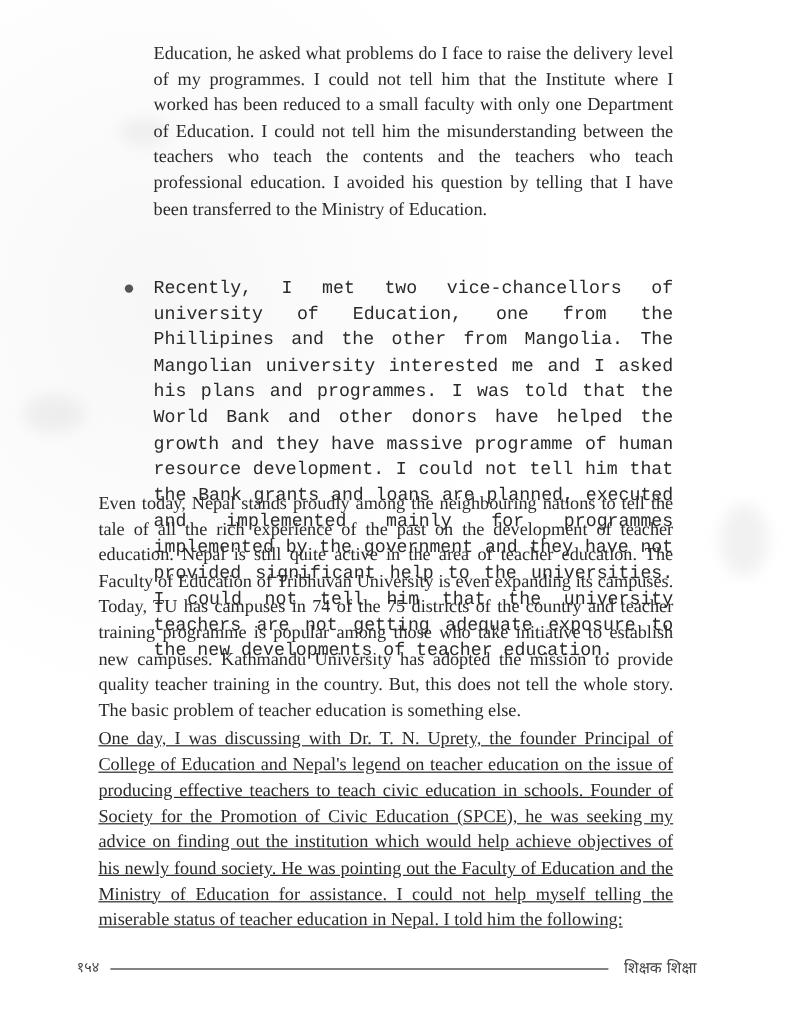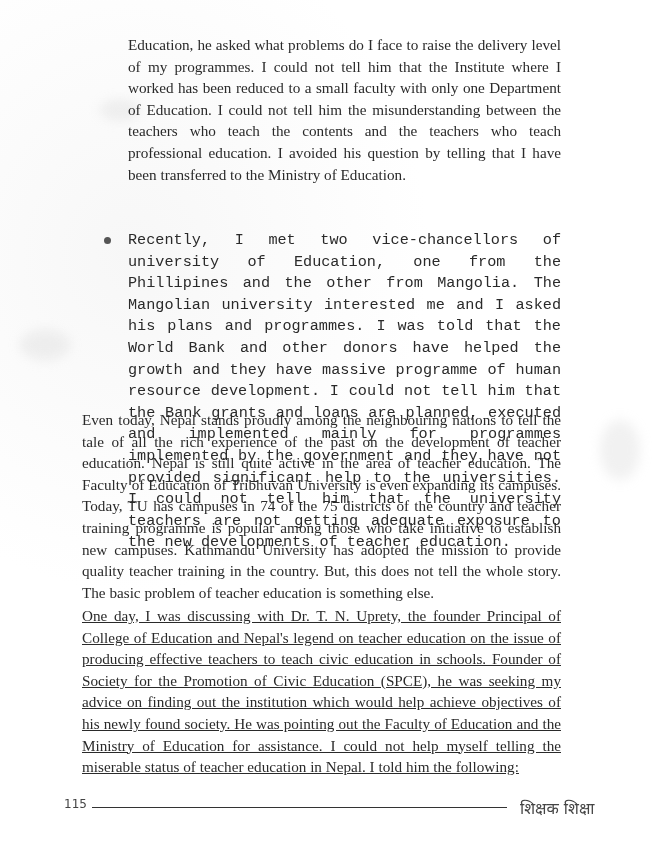--- a/index.html
+++ b/index.html
@@ -61,21 +61,21 @@
     .footer-rule {
       position: absolute;
       left: 92px; top: 10px;
       width: 415px; height: 0;
       border-top: 1px solid #333;
     }
     .running-title {
       position: absolute;
       left: 520px; top: 0;
       font-family: "DejaVu Sans", sans-serif;
-      font-size: 16px;
+      font-size: 13px;
       color: #444;
     }
     .smudge {
       position: absolute;
       background: rgba(200,200,200,0.25);
       border-radius: 50%;
       filter: blur(6px);
     }
   </style>
 </head>
@@ -90,18 +90,18 @@
   <p id="p-continued" class="block indented">Education, he asked what problems do I face to raise the delivery level of my programmes. I could not tell him that the Institute where I worked has been reduced to a small faculty with only one Department of Education. I could not tell him the misunderstanding between the teachers who teach the contents and the teachers who teach professional education. I avoided his question by telling that I have been transferred to the Ministry of Education.</p>
 
   <span class="bullet-dot"></span>
   <p id="p-bullet" class="block indented">Recently, I met two vice-chancellors of university of Education, one from the Phillipines and the other from Mangolia. The Mangolian university interested me and I asked his plans and programmes. I was told that the World Bank and other donors have helped the growth and they have massive programme of human resource development. I could not tell him that the Bank grants and loans are planned, executed and implemented mainly for programmes implemented by the government and they have not provided significant help to the universities. I could not tell him that the university teachers are not getting adequate exposure to the new developments of teacher education.</p>
 
   <p id="p-nepal" class="block full">Even today, Nepal stands proudly among the neighbouring nations to tell the tale of all the rich experience of the past on the development of teacher education. Nepal is still quite active in the area of teacher education. The Faculty of Education of Tribhuvan University is even expanding its campuses. Today, TU has campuses in 74 of the 75 districts of the country and teacher training programme is popular among those who take initiative to establish new campuses. Kathmandu University has adopted the mission to provide quality teacher training in the country. But, this does not tell the whole story. The basic problem of teacher education is something else.</p>
 
   <p id="p-oneday" class="block full">One day, I was discussing with Dr. T. N. Uprety, the founder Principal of College of Education and Nepal's legend on teacher education on the issue of producing effective teachers to teach civic education in schools. Founder of Society for the Promotion of Civic Education (SPCE), he was seeking my advice on finding out the institution which would help achieve objectives of his newly found society. He was pointing out the Faculty of Education and the Ministry of Education for assistance. I could not help myself telling the miserable status of teacher education in Nepal. I told him the following:</p>
 
   <div class="footer">
-    <span class="page-number">115</span>
+    <span class="page-number">१५४</span>
     <span class="footer-rule"></span>
     <span class="running-title">शिक्षक शिक्षा</span>
   </div>
 
 </div>
 
 </body></html>

